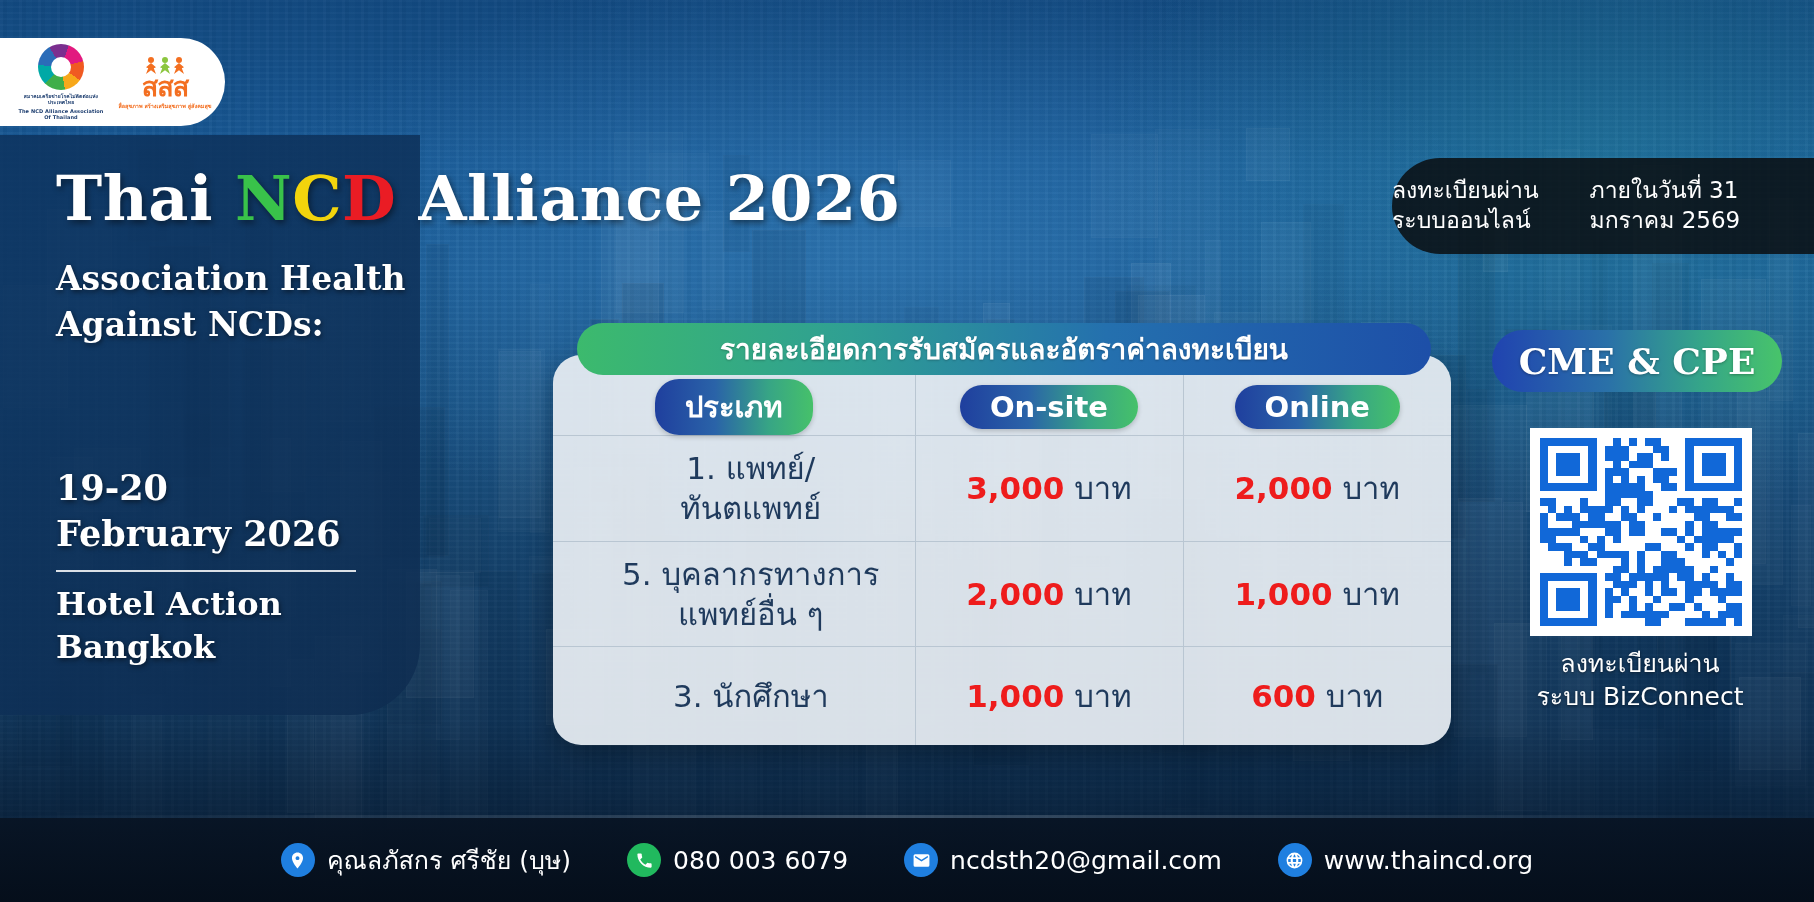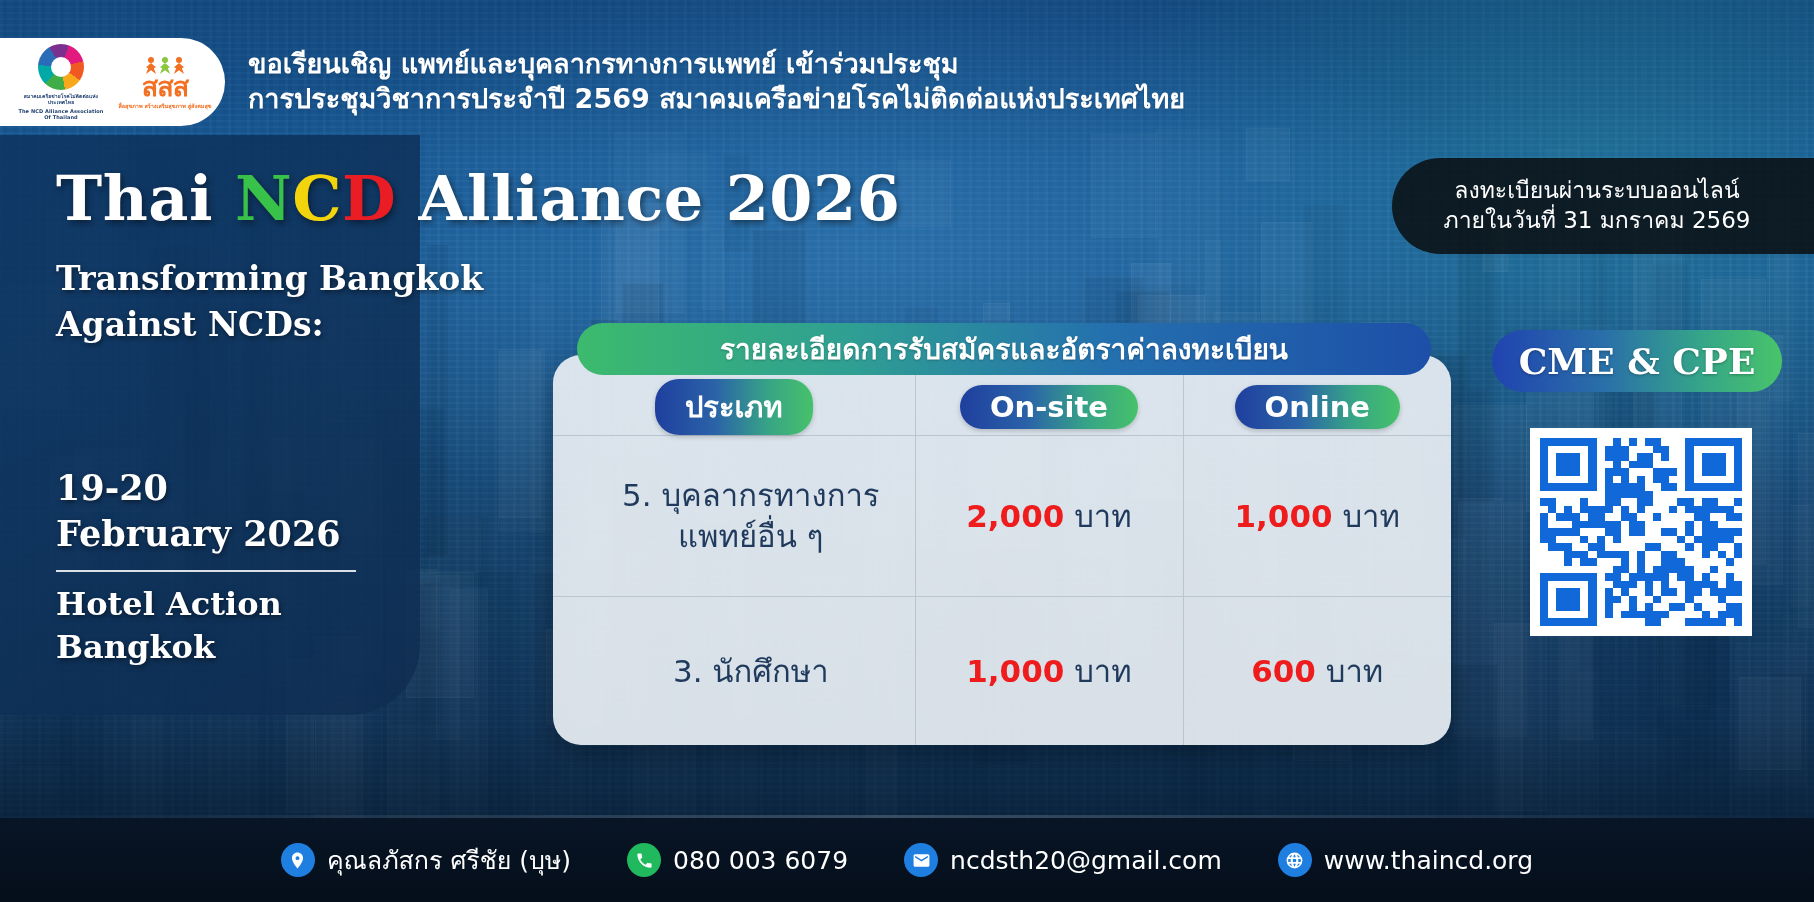--- a/index.html
+++ b/index.html
@@ -146,21 +146,21 @@
     font-size: 32px; font-weight: 700; color: #ffffff;
     line-height: 1.35; text-shadow: 1px 2px 5px rgba(0,0,0,.5);
   }
 
   
   .deadline {
     position: absolute; right: 0; top: 158px;
     width: 422px; height: 96px;
     background: rgba(10,12,14,.84);
     border-top-left-radius: 48px; border-bottom-left-radius: 48px;
-    display: flex; flex-direction: column; align-items: center; justify-content: center;
+    display: flex; align-items: center; justify-content: center;
     color: #fff; line-height: 1.3; padding-right: 12px;
   }
   .deadline div { font-size: 23px; font-weight: 500; }
 
   
   .table-wrap { position: absolute; left: 553px; top: 323px; width: 898px; }
   .table-title {
     position: absolute; left: 24px; top: 0;
     width: 854px; height: 52px;
     background: linear-gradient(90deg, #3cba6d 0%, #2f9f93 32%, #2470ae 62%, #1d4fa8 100%);
@@ -462,30 +462,26 @@
       <div class="logo-b">
         <div class="sss-people">
           <span class="sss-p"></span>
             <span class="sss-p g"></span>
             <span class="sss-p"></span>
         </div>
         <div class="sss-word">สสส</div>
         <div class="sss-sub">สื่อสุขภาพ สร้างเสริมสุขภาพ สู่สังคมสุข</div>
       </div>
     </div>
-    <div class="topbar-text">
-      <div>ขอเรียนเชิญ แพทย์และบุคลากรทางการแพทย์ เข้าร่วมประชุม</div>
-      <div>การประชุมวิชาการประจำปี 2569 สมาคมเครือข่ายโรคไม่ติดต่อแห่งประเทศไทย</div>
-    </div>
   </div>
 
   <div class="main-title"><span>Thai </span><span class="t-n">N</span><span class="t-c">C</span><span class="t-d">D</span><span> Alliance 2026</span></div>
 
   <div class="subtitle">
-    <div>Transforming Bangkok</div>
+    <div>Association Health</div>
     <div>Against NCDs:</div>
   </div>
 
   <div class="eventdate">
     <div>19-20</div>
     <div>February 2026</div>
   </div>
 
   <div class="rule"></div>
 
@@ -510,20 +506,34 @@
             </th>
             <th class="col-b">
               <span class="pill">On-site</span>
             </th>
             <th class="col-c">
               <span class="pill">Online</span>
             </th>
           </tr>
         </thead>
         <tbody>
+          <tr>
+            <td class="cat">
+              <div>1. แพทย์/</div>
+              <div>ทันตแพทย์</div>
+            </td>
+            <td>
+              <span class="amt">3,000</span>
+              <span class="baht">บาท</span>
+            </td>
+            <td>
+              <span class="amt">2,000</span>
+              <span class="baht">บาท</span>
+            </td>
+          </tr>
           <tr>
             <td class="cat">
               <div>5. บุคลากรทางการ</div>
               <div>แพทย์อื่น ๆ</div>
             </td>
             <td>
               <span class="amt">2,000</span>
               <span class="baht">บาท</span>
             </td>
             <td>
@@ -1173,20 +1183,24 @@
         <i></i>
         <i class="on"></i>
         <i class="on"></i>
         <i class="on"></i>
         <i class="on"></i>
         <i class="on"></i>
         <i></i>
         <i class="on"></i>
       </div>
   </div>
+  <div class="qr-cap">
+    <div>ลงทะเบียนผ่าน</div>
+    <div>ระบบ BizConnect</div>
+  </div>
 
   <div class="footer-top-line"></div>
   <div class="footer">
 
     <div class="fitem">
       <span class="ficon">
         <svg viewBox="0 0 24 24">
             <path d="M12 2C8.1 2 5 5.1 5 9c0 5.2 7 13 7 13s7-7.8 7-13c0-3.9-3.1-7-7-7zm0 9.5A2.5 2.5 0 1 1 12 6.5a2.5 2.5 0 0 1 0 5z"></path>
           </svg>
       </span>

